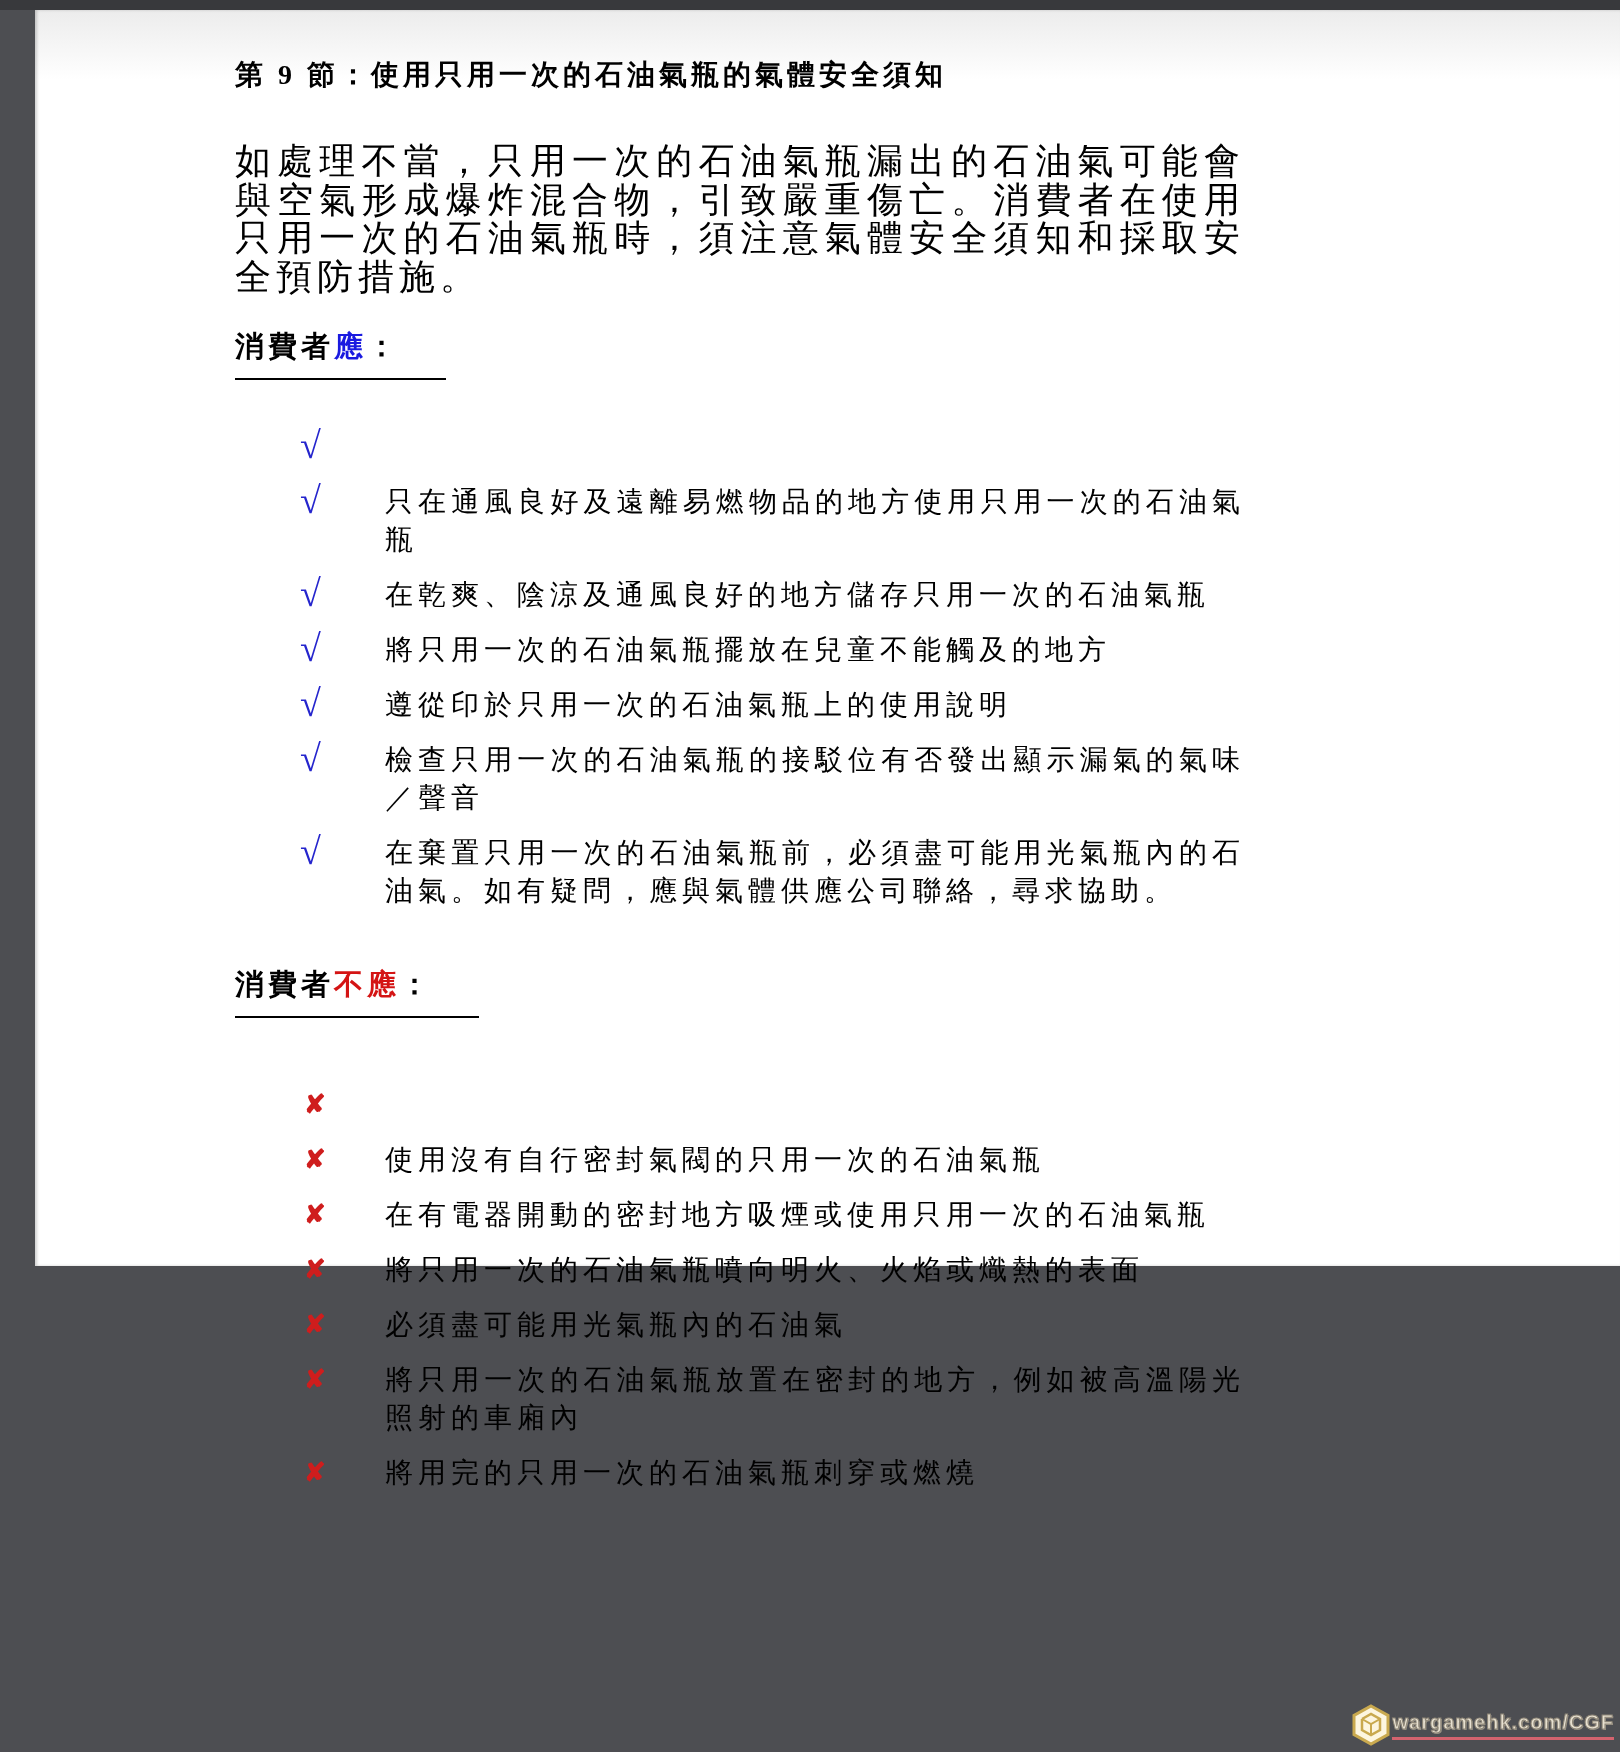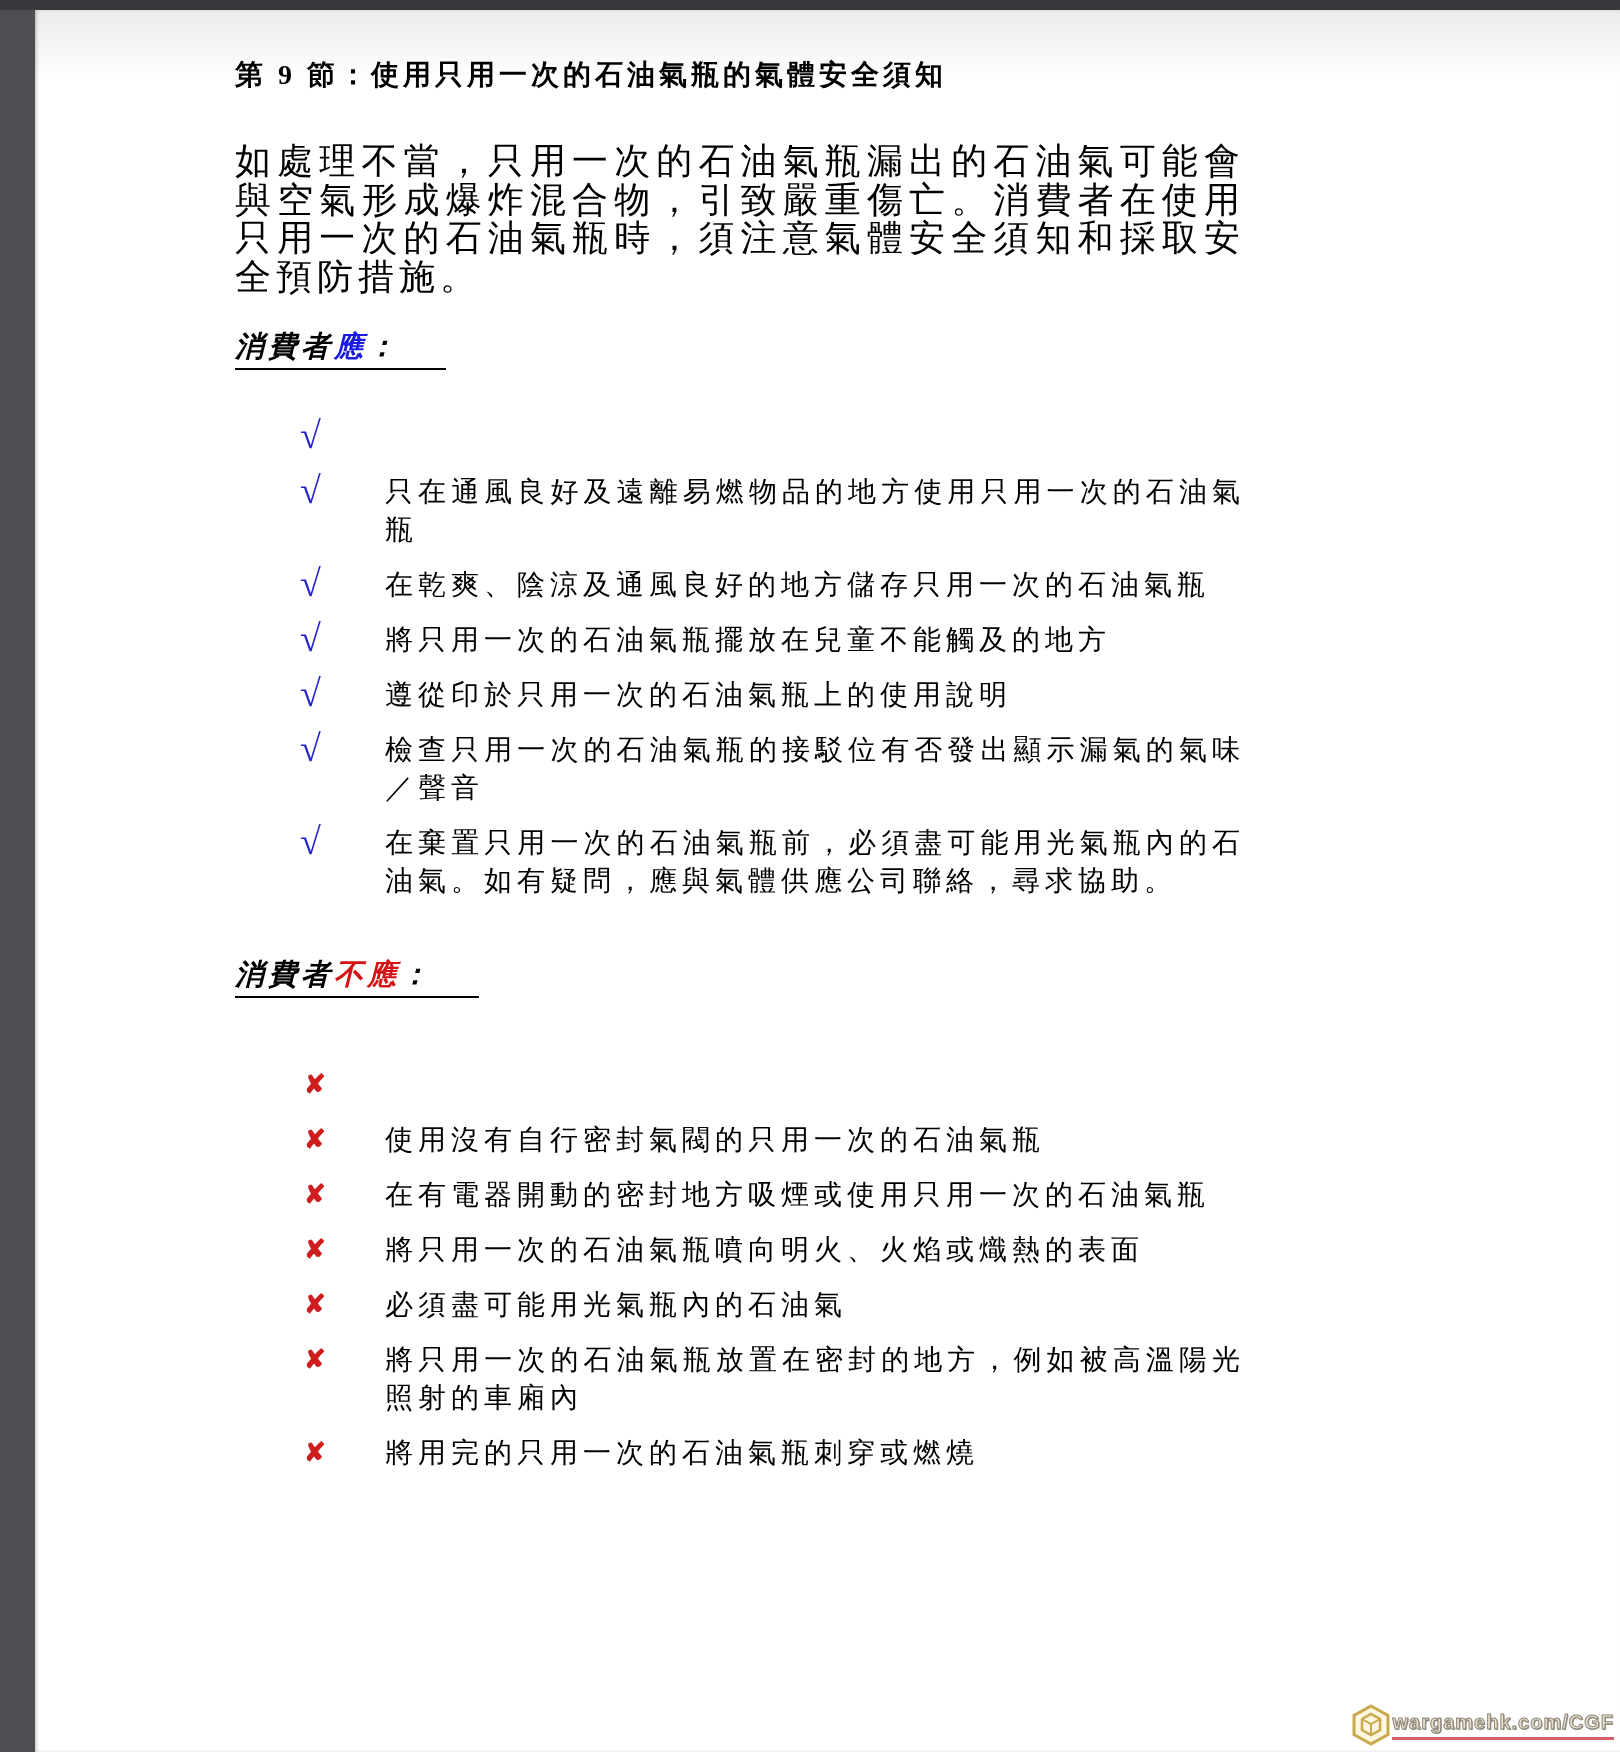--- a/index.html
+++ b/index.html
@@ -12,21 +12,21 @@
   .top-strip {
     position:absolute; top:0; left:0; width:1620px; height:10px;
     background:#38393c; z-index:3;
   }
   .left-strip {
     position:absolute; top:0; left:0; width:35px; height:1752px;
     background:#4d4e52; z-index:2;
   }
   .page {
     position:absolute; top:10px; left:35px;
-    width:1585px; height:1742px;
+    width:1585px; height:1256px;
     background:linear-gradient(#ececec, #ffffff 70px);
     box-shadow:inset 2px 0 3px rgba(0,0,0,0.18);
     padding:45px 0 0 200px;
   }
   .content { width:1010px; color:#000; }
 
   .doc-title {
     font-size:28px; font-weight:bold; letter-spacing:4px; line-height:40px;
     white-space:nowrap;
   }
@@ -35,21 +35,21 @@
     font-size:36px; line-height:38.5px; letter-spacing:5px;
     text-align:justify;
   }
 
   .section-heading {
     font-size:29px; font-weight:bold; letter-spacing:4px; line-height:40px;
   }
   .heading-underline {
     display:inline-block;
     border-bottom:2px solid #000;
-    padding-right:46px; padding-bottom:2px;font-style:italic;
+    padding-right:46px; padding-bottom:12px;
   }
   .section-heading .kw-blue { color:#1a1ae0; }
   .section-heading .kw-red  { color:#d41414;text-align:right; }
 
   .heading-should { margin-top:30px; }
   .heading-should-not { margin-top:54px; }
 
   .check-list { margin-top:48px; }
   .cross-list { margin-top:68px; }
 

